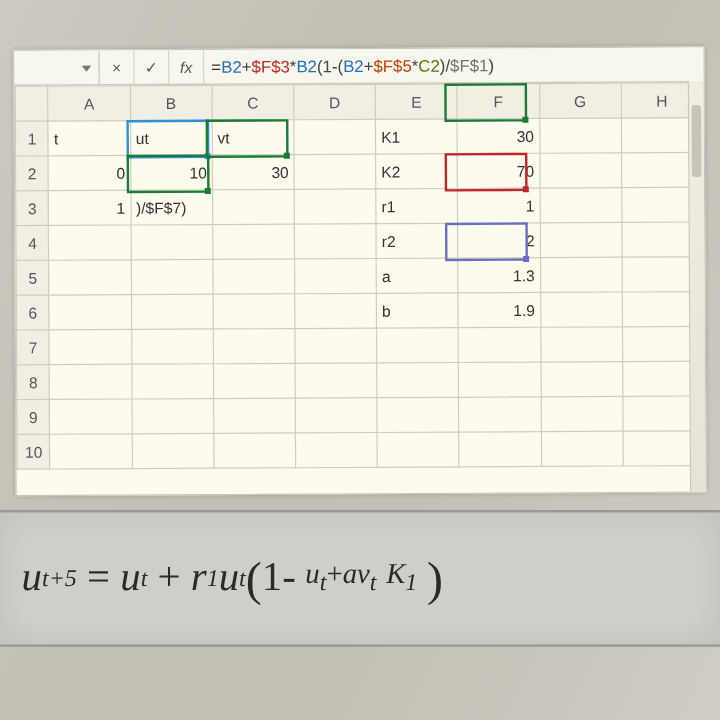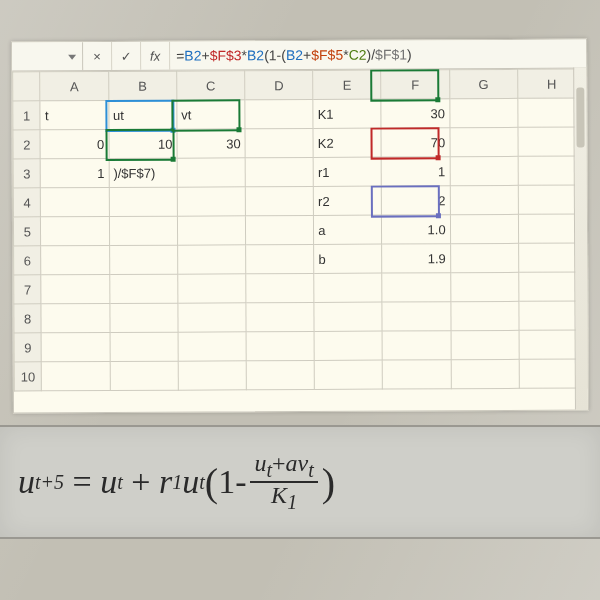--- a/index.html
+++ b/index.html
@@ -144,21 +144,21 @@
     font-family: "Cambria Math","Times New Roman",serif;
     font-size:34px;
     font-style: italic;
     color:#2a2a2a;
     display:flex; align-items:center;
     white-space:nowrap;
   }
   .math .rm{ font-style:normal; }
   .math sub{ font-size:20px; font-style: italic; vertical-align:-6px; }
   .frac{
-    display:inline-flex; flex-direction:column; align-items:center;
+    display:inline-flex; flex-direction:row; align-items:center;
     margin:0 4px; font-size:24px; line-height:1.05;
   }
   .frac .num,.frac .den{ padding:0 4px; }
   .frac .bar{ width:100%; height:2px; background:#2a2a2a; }
   .big{ font-size:40px; font-style:normal; }
   .shine{
     position:absolute; inset:0;
     background: linear-gradient(115deg, rgba(255,255,255,.18) 0%, rgba(255,255,255,0) 35%, rgba(255,255,255,0) 60%, rgba(255,255,255,.22) 100%);
     pointer-events:none;
   }
@@ -333,21 +333,21 @@
           <td>
                 <div class="cell"></div>
               </td>
           <td>
                 <div class="cell"></div>
               </td>
           <td>
                 <div class="cell l">a</div>
               </td>
           <td>
-                <div class="cell r">1.0</div>
+                <div class="cell r">1.3</div>
               </td>
           <td>
                 <div class="cell"></div>
               </td>
           <td>
                 <div class="cell"></div>
               </td>
         </tr>
         <tr>
           <th class="rowh">6</th>

